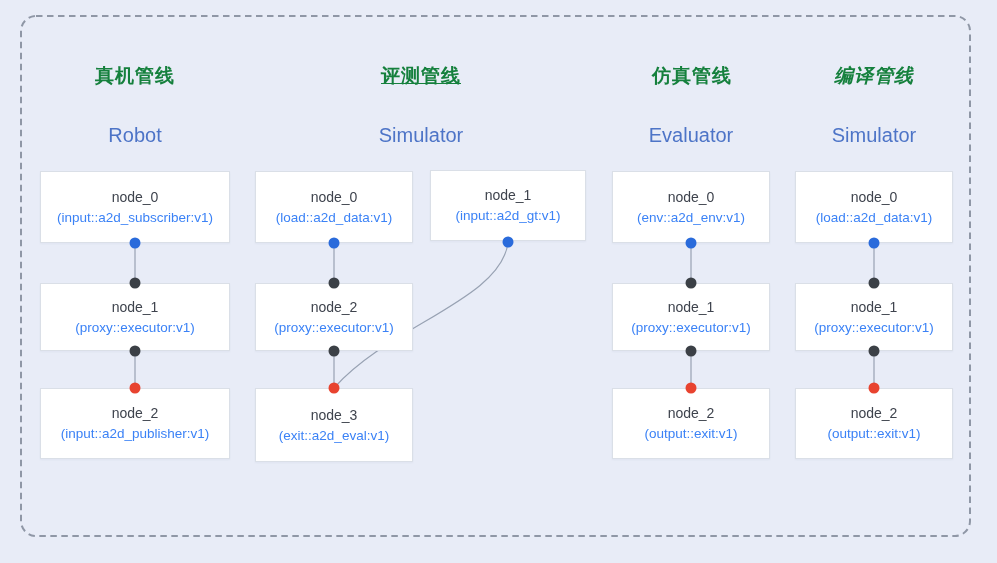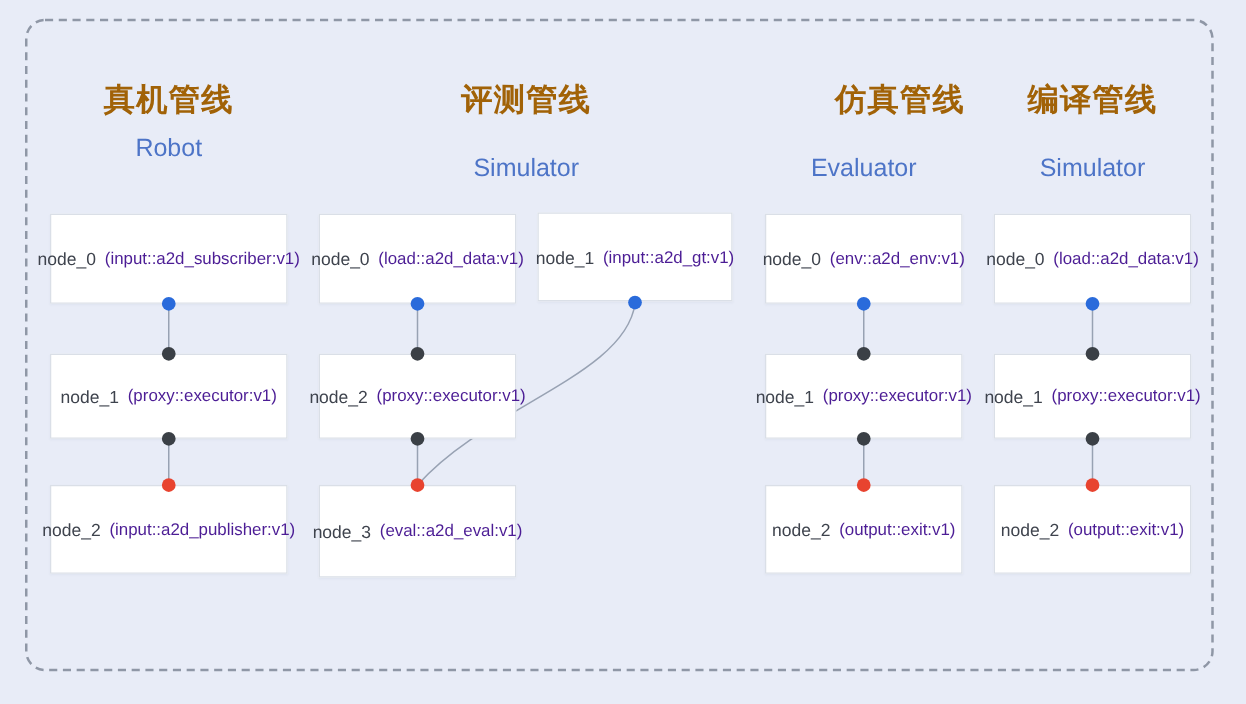--- a/index.html
+++ b/index.html
@@ -19,23 +19,23 @@
     position: absolute;
     left: 0;
     top: 0;
     width: 997px;
     height: 563px;
     z-index: 0;
   }
   .pipeline-title-cn {
     position: absolute;
     transform: translateX(-50%);
-    font-size: 25px;
+    font-size: 19px;
     font-weight: bold;
-    color: #a16207;
+    color: #15803d;
     letter-spacing: 1px;
     white-space: nowrap;
     z-index: 2;
     text-align: right;
   }
   .pipeline-title-en {
     position: absolute;
     transform: translateX(-50%);
     font-size: 20px;
     font-weight: 400;
@@ -44,35 +44,35 @@
     z-index: 2;
   }
   .node-box {
     position: absolute;
     box-sizing: border-box;
     background: #ffffff;
     border: 1px solid #dadfe7;
     border-radius: 0;
     box-shadow: 0 1px 2px rgba(60, 70, 110, 0.05);
     display: flex;
-    flex-direction: row;
+    flex-direction: column;
     align-items: center;
     justify-content: center;
     gap: 7px;
     z-index: 1;
   }
   .node-line1 {
     font-size: 14px;
     color: #3e434d;
     line-height: 1;
     white-space: nowrap;
   }
   .node-line2 {
     font-size: 13.5px;
-    color: #4c1d95;
+    color: #3b82f6;
     line-height: 1;
     white-space: nowrap;
   }
   .port {
     position: absolute;
     width: 11px;
     height: 11px;
     border-radius: 50%;
     transform: translate(-50%, -50%);
     z-index: 3;
@@ -97,29 +97,29 @@
     <path d="M508 243 C500 300 390 325 334 388" fill="none" stroke="#98a2b3" stroke-width="1.2"></path>
 
     <path d="M691 243 L691 283" fill="none" stroke="#98a2b3" stroke-width="1.2"></path>
     <path d="M691 351 L691 388" fill="none" stroke="#98a2b3" stroke-width="1.2"></path>
 
     <path d="M874 243 L874 283" fill="none" stroke="#98a2b3" stroke-width="1.2"></path>
     <path d="M874 351 L874 388" fill="none" stroke="#98a2b3" stroke-width="1.2"></path>
   </svg>
 
   <div class="pipeline-title-cn" style="left:135px; top:63px;">真机管线</div>
-  <div class="pipeline-title-en" style="left:135px; top:108px;">Robot</div>
+  <div class="pipeline-title-en" style="left:135px; top:124px;">Robot</div>
 
-  <div class="pipeline-title-cn" style="left:421px; top:63px;">评测管线</div>
+  <div class="pipeline-title-cn" style="left:421px; top:63px;text-decoration:underline;">评测管线</div>
   <div class="pipeline-title-en" style="left:421px; top:124px;">Simulator</div>
 
-  <div class="pipeline-title-cn" style="left:720px; top:63px;">仿真管线</div>
+  <div class="pipeline-title-cn" style="left:692px; top:63px;">仿真管线</div>
   <div class="pipeline-title-en" style="left:691px; top:124px;">Evaluator</div>
 
-  <div class="pipeline-title-cn" style="left:874px; top:63px;">编译管线</div>
+  <div class="pipeline-title-cn" style="left:874px; top:63px;font-style:italic;">编译管线</div>
   <div class="pipeline-title-en" style="left:874px; top:124px;">Simulator</div>
 
   <div class="node-box" style="left:40px; top:171px; width:190px; height:72px;">
     <div class="node-line1">node_0</div>
     <div class="node-line2">(input::a2d_subscriber:v1)</div>
   </div>
   <div class="node-box" style="left:40px; top:283px; width:190px; height:68px;">
     <div class="node-line1">node_1</div>
     <div class="node-line2">(proxy::executor:v1)</div>
   </div>
@@ -135,21 +135,21 @@
   <div class="node-box" style="left:430px; top:170px; width:156px; height:71px;">
     <div class="node-line1">node_1</div>
     <div class="node-line2">(input::a2d_gt:v1)</div>
   </div>
   <div class="node-box" style="left:255px; top:283px; width:158px; height:68px;">
     <div class="node-line1">node_2</div>
     <div class="node-line2">(proxy::executor:v1)</div>
   </div>
   <div class="node-box" style="left:255px; top:388px; width:158px; height:74px;">
     <div class="node-line1">node_3</div>
-    <div class="node-line2">(eval::a2d_eval:v1)</div>
+    <div class="node-line2">(exit::a2d_eval:v1)</div>
   </div>
 
   <div class="node-box" style="left:612px; top:171px; width:158px; height:72px;">
     <div class="node-line1">node_0</div>
     <div class="node-line2">(env::a2d_env:v1)</div>
   </div>
   <div class="node-box" style="left:612px; top:283px; width:158px; height:68px;">
     <div class="node-line1">node_1</div>
     <div class="node-line2">(proxy::executor:v1)</div>
   </div>

